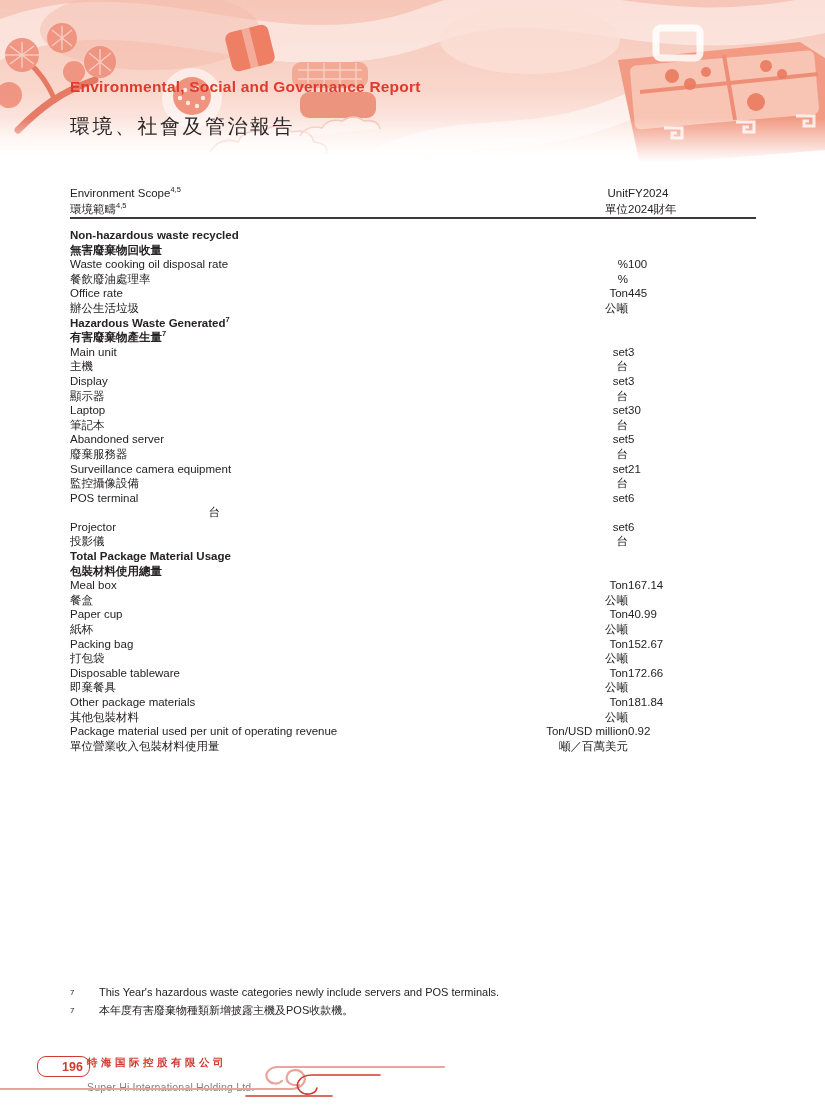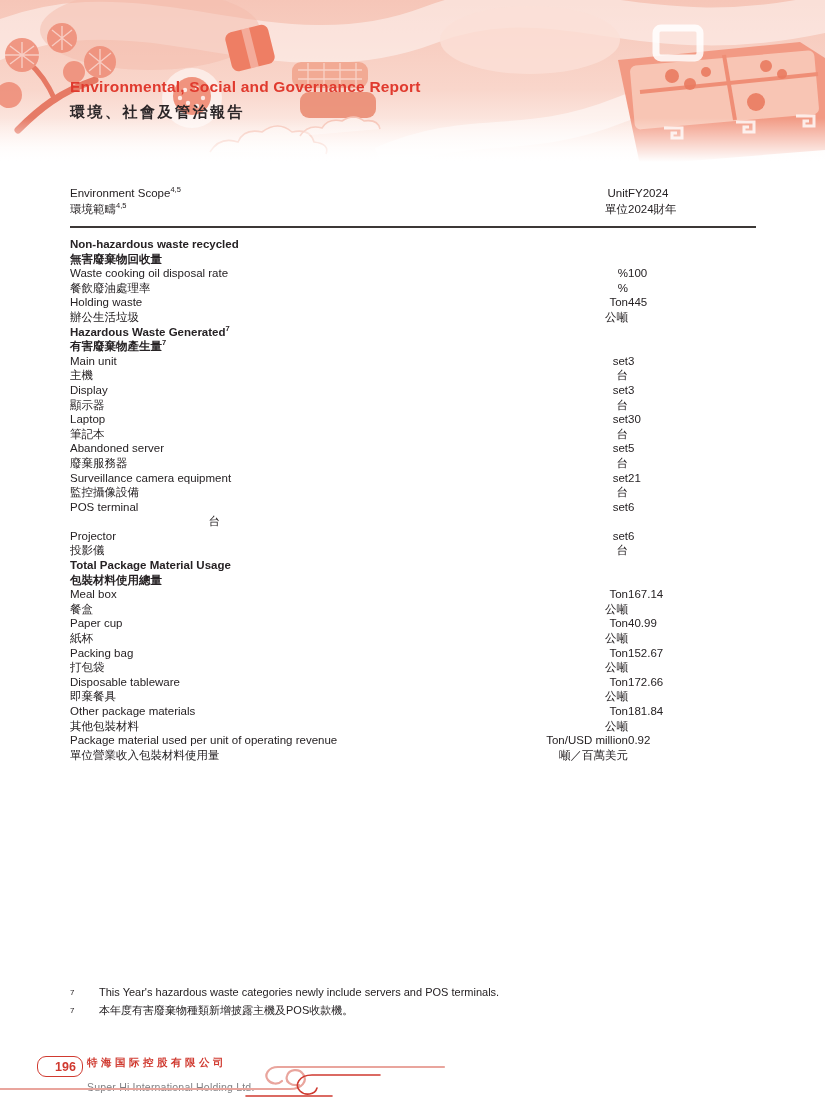--- a/index.html
+++ b/index.html
@@ -6,44 +6,44 @@
   .page {
     position:relative; width:825px; height:1120px; overflow:hidden;
     background:#ffffff; color:#262224;
     font-family:"Liberation Sans","DejaVu Sans",sans-serif;
   }
 
   
   .header-art { position:absolute; top:0; left:0; width:825px; height:162px; }
   .title-block { position:absolute; left:70px; top:78px; z-index:5; }
   .title-en { color:#e03a2e; font-size:15.5px; font-weight:bold; letter-spacing:.2px; }
-  .title-cn { color:#2b2628; font-size:15px; font-weight:bold; letter-spacing:2.5px; margin-top:7px; }
+  .title-cn { color:#2b2628; font-size:20px; font-weight:normal; letter-spacing:2.5px; margin-top:17px; }
 
   
   .env-table { position:absolute; left:70px; top:186px; width:686px; font-size:11.5px; line-height:14.6px; }
-  .thead { line-height:15.5px; padding-bottom:9px; border-bottom:2px solid #3c3836; margin-bottom:9px; }
+  .thead { line-height:15.5px; border-bottom:2px solid #3c3836; margin-bottom:9px; }
   .tline { display:flex; padding-right:9px; }
   .tlabel { flex:1; min-width:0; }
   .tunit { width:150px; text-align:right; white-space:nowrap; }
   .tval { width:119px; text-align:left; white-space:nowrap; }
   .trow.section .tlabel { font-weight:bold; }
   sup { font-size:7.5px; line-height:0; }
 
   
   .footnotes { position:absolute; left:70px; top:984px; font-size:11px; line-height:16.5px; }
   .fnote { display:flex; }
   .fn-marker { width:29px; font-size:8px; padding-top:1px; }
 
   
   .footer { position:absolute; left:0; top:1050px; width:825px; height:70px; }
   .page-badge {
     position:absolute; left:37px; top:6px;
     border:1.5px solid #d03a30; border-radius:9px;
     color:#d03a30; font-weight:bold; font-size:12.5px;
-    padding:3px 6px 2px 17px; background:#fff;
+    padding:3px 6px 2px 24px; background:#fff;
   }
   .company { position:absolute; left:87px; top:6px; }
   .company-cn { color:#d03a30; font-size:10.5px; font-weight:bold; letter-spacing:3.5px; }
   .company-en { color:#808285; font-size:10.5px; margin-top:11px; letter-spacing:.2px; }
   .footer-scroll { position:absolute; left:0; top:8px; }
 </style>
 </head>
 <body>
 
 <div class="page">
@@ -179,21 +179,21 @@
     </div>
     <div class="tline cn">
       <span class="tlabel">餐飲廢油處理率</span>
       <span class="tunit">%</span>
       <span class="tval"></span>
     </div>
   </div>
 
   <div class="trow">
     <div class="tline en">
-      <span class="tlabel">Holding waste</span>
+      <span class="tlabel">Office rate</span>
       <span class="tunit">Ton</span>
       <span class="tval">445</span>
     </div>
     <div class="tline cn">
       <span class="tlabel">辦公生活垃圾</span>
       <span class="tunit">公噸</span>
       <span class="tval"></span>
     </div>
   </div>
 

